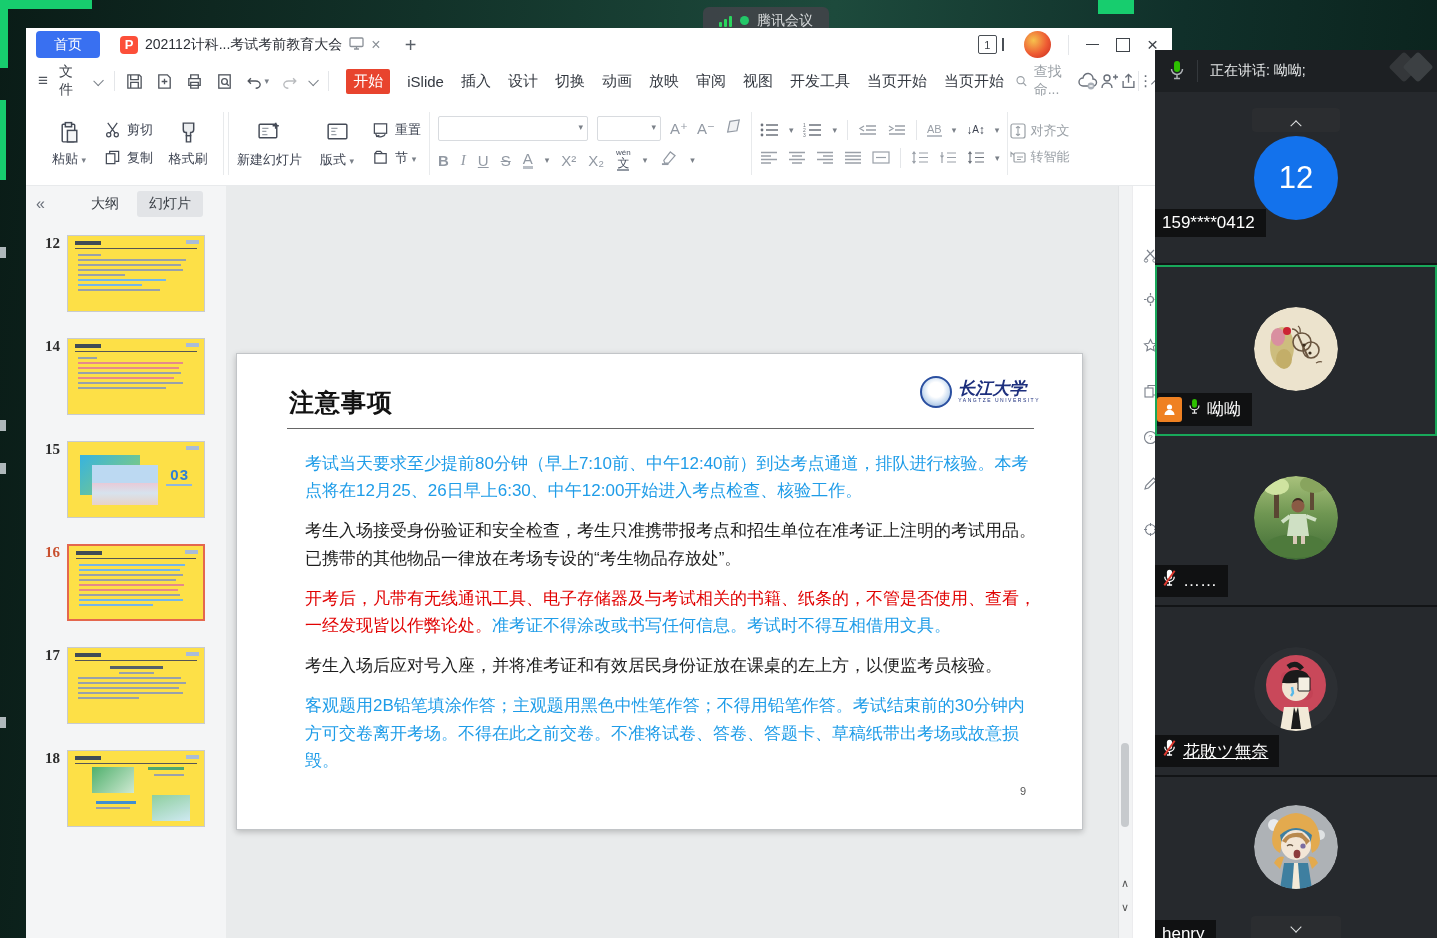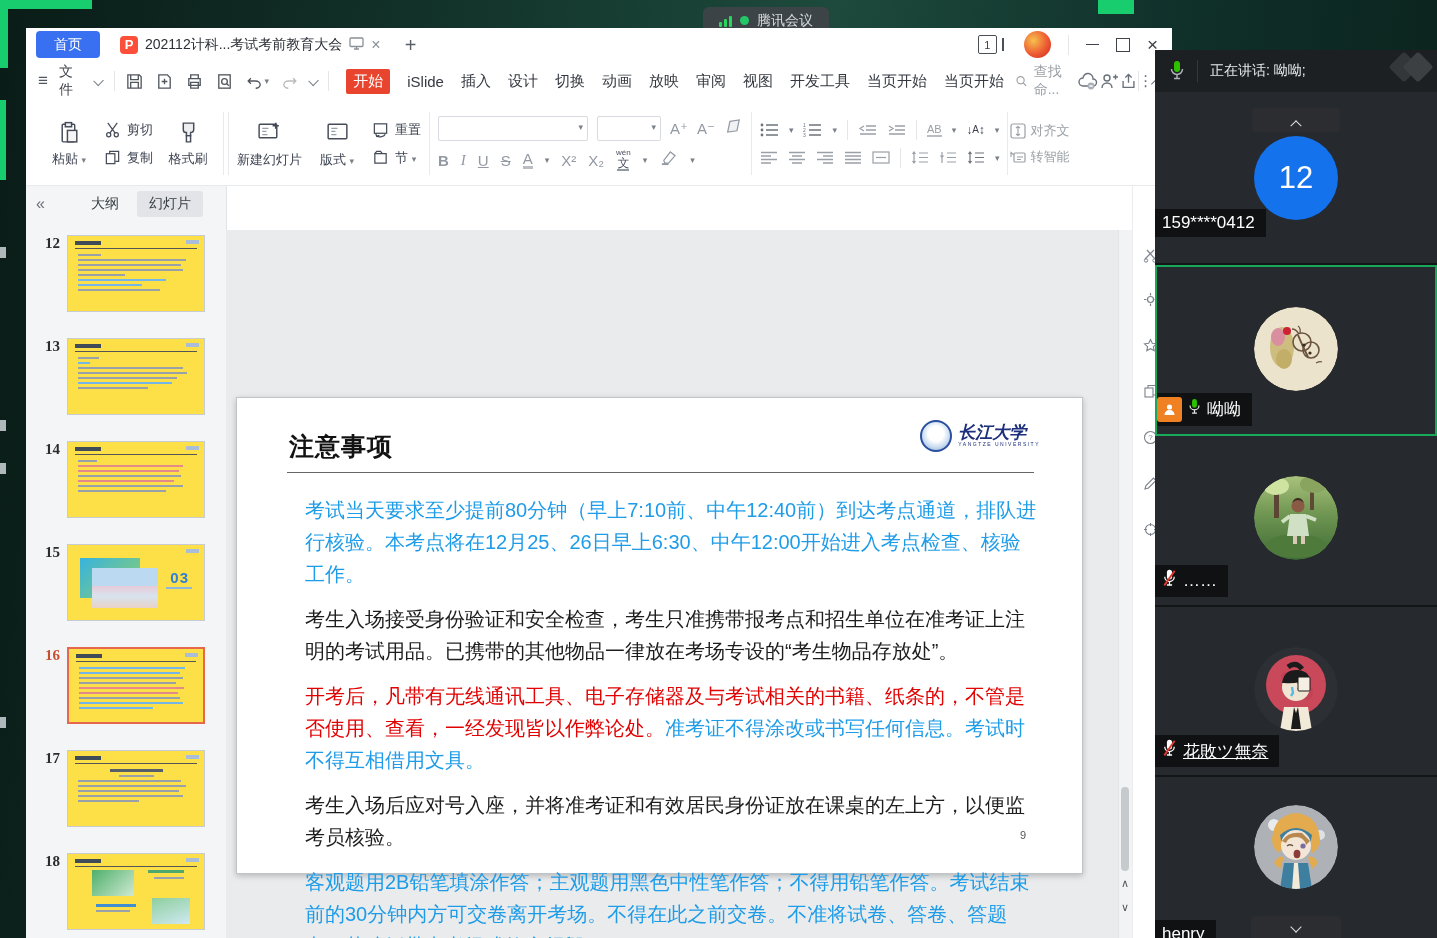--- a/index.html
+++ b/index.html
@@ -91,33 +91,33 @@
     background:linear-gradient(180deg,#bcd9f2 45%,#e7cbd8 46%,#d7e3ee 70%,#e8d2c8);}
   .t15-num{position:absolute;right:15px;top:24px;color:#2f7fd6;font-weight:bold;font-size:15px;letter-spacing:1px;}
   .t15-cap{position:absolute;right:12px;top:42px;width:26px;height:2px;background:#8fb7dd;}
   .t18-b1{position:absolute;left:24px;top:16px;width:42px;height:26px;background:linear-gradient(135deg,#4fb06c,#cfe9d2);}
   .t18-b2{position:absolute;right:20px;top:16px;width:36px;height:3px;background:#4fa86e;}
   .t18-b3{position:absolute;right:20px;top:23px;width:30px;height:2px;background:#9aa1aa;}
   .t18-b4{position:absolute;left:28px;top:50px;width:40px;height:3px;background:#3f8fd2;}
   .t18-b5{position:absolute;left:28px;top:56px;width:34px;height:2px;background:#9aa1aa;}
   .t18-b6{position:absolute;right:14px;top:44px;width:38px;height:26px;background:linear-gradient(160deg,#8ecf9e,#cfe9f2);}
   
-  #mainarea{left:200px;top:158px;width:906px;bottom:0;background:#e9ebec;overflow:hidden;margin-top:44px;}
+  #mainarea{left:200px;top:158px;width:906px;bottom:0;background:#e9ebec;overflow:hidden;}
   #slide{position:absolute;left:10px;top:167px;width:845px;height:475px;background:#fff;
     border:1px solid #c2c5c8;box-shadow:0 2px 6px rgba(0,0,0,.22);}
   .sl-title{position:absolute;left:52px;top:32px;font-size:25px;font-weight:bold;color:#121212;letter-spacing:1px;}
   .sl-hr{position:absolute;left:50px;right:48px;top:74px;height:1px;background:#666;}
   .sl-logo{position:absolute;right:42px;top:22px;display:flex;align-items:center;gap:6px;}
   .emblem{width:28px;height:28px;border-radius:50%;border:2px solid #2a4fa0;background:
     radial-gradient(circle at 50% 42%,#ffffff 35%,#cfe0f2 60%,#7fa3d0);}
   .logo-txt{display:flex;flex-direction:column;line-height:1.05;}
   .logo-cn{font-family:"Liberation Serif","DejaVu Serif",serif;font-style:italic;font-weight:bold;
     font-size:17px;color:#1d2f7d;}
   .logo-en{font-size:5px;color:#1d2f7d;letter-spacing:1.5px;}
-  .sl-body{position:absolute;left:68px;right:44px;top:96px;font-size:20px;line-height:1.6;}
+  .sl-body{position:absolute;left:68px;right:44px;top:96px;font-size:17px;line-height:1.6;}
   .sl-body p{margin:0 0 13px 0;}
   .c-blue{color:#1e9ce8;}
   .c-red{color:#e10202;}
   .c-black{color:#1d1d1d;}
   .pagenum{position:absolute;right:56px;bottom:32px;font-size:11px;color:#555;}
   
   .mscroll{position:absolute;right:0;top:0;bottom:0;width:13px;background:#f2f3f4;border-left:1px solid #e1e3e5;}
   .mthumb{position:absolute;left:2px;top:557px;width:8px;height:84px;background:#c7cacd;border-radius:4px;}
   .mnav{position:absolute;right:3px;color:#555;}
   
@@ -518,37 +518,20 @@
           <div class="th-hr"></div>
         <div class="th-body">
           <div class="tl" style="width:20%"></div>
             <div class="tl" style="width:92%"></div>
             <div class="tl" style="width:88%"></div>
           <div class="tl" style="width:90%"></div>
             <div class="tl" style="width:40%"></div>
           <div class="tl b" style="width:75%"></div>
             <div class="tl b" style="width:55%"></div>
             <div class="tl" style="width:70%"></div>
-        </div>
-        </div>
-    </div>
-    <div class="thumbrow">
-      <span class="tnum">13</span>
-      <div class="thumb">
-          <div class="th-head"></div>
-          <div class="th-logo"></div>
-          <div class="th-hr"></div>
-        <div class="th-body">
-          <div class="tl" style="width:18%"></div>
-            <div class="tl b" style="width:10%"></div>
-          <div class="tl" style="width:90%"></div>
-            <div class="tl" style="width:93%"></div>
-            <div class="tl" style="width:85%"></div>
-          <div class="tl b" style="width:80%"></div>
-            <div class="tl" style="width:60%"></div>
         </div>
         </div>
     </div>
     <div class="thumbrow">
       <span class="tnum">14</span>
       <div class="thumb">
           <div class="th-head"></div>
           <div class="th-logo"></div>
           <div class="th-hr"></div>
         <div class="th-body">

